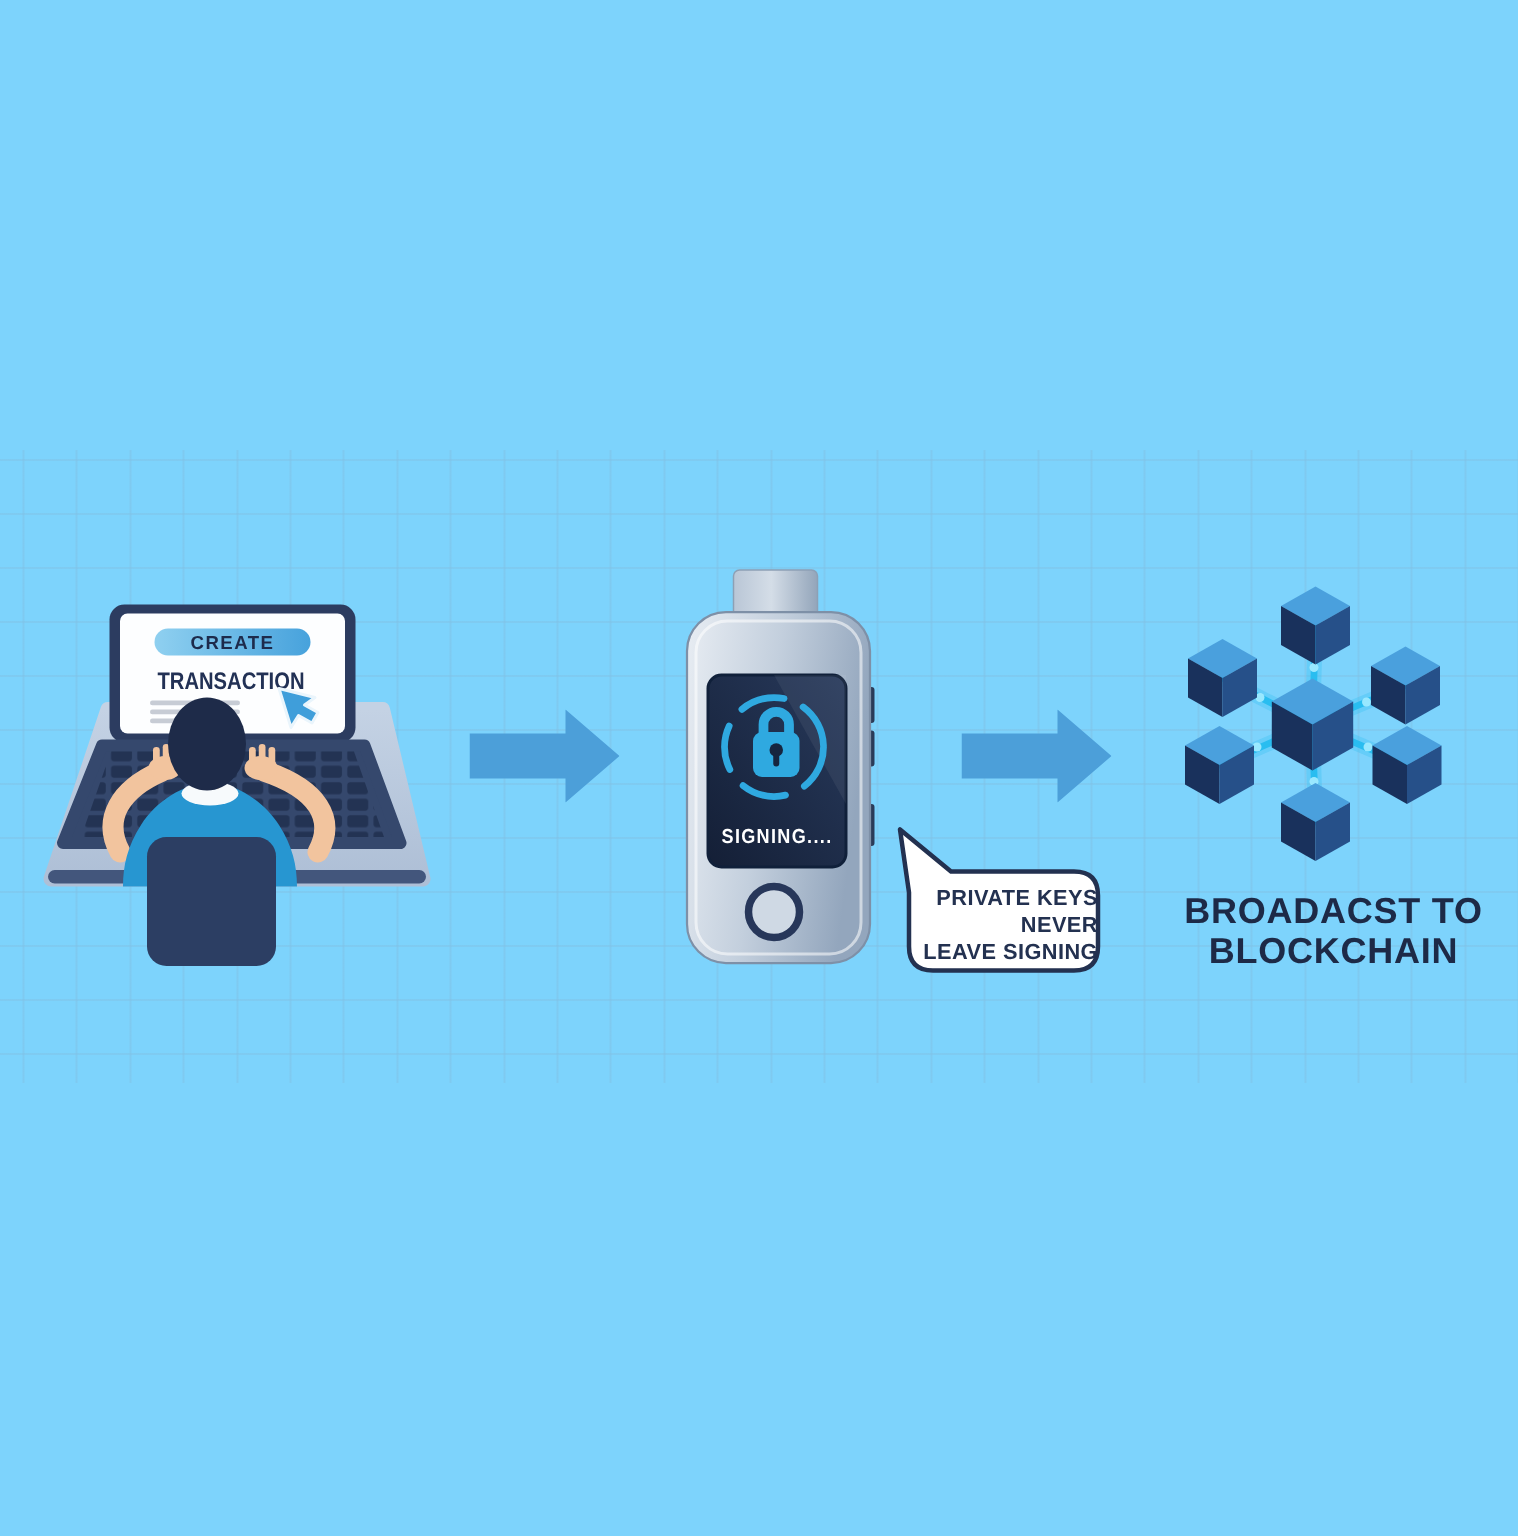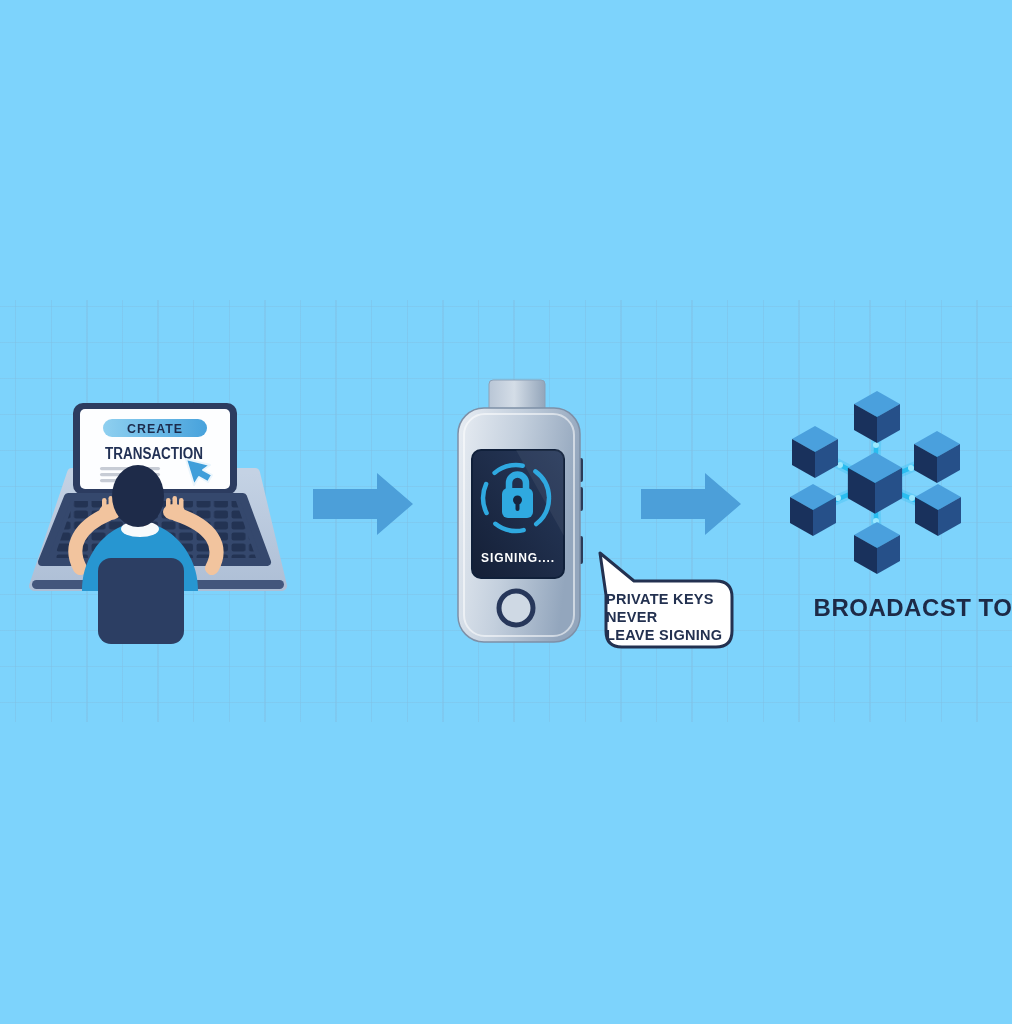--- a/index.html
+++ b/index.html
@@ -13,25 +13,25 @@
     position:absolute;left:0;top:300px;width:1024px;height:422px;
     background-image:
       repeating-linear-gradient(to right, rgba(128,192,228,.50) 0 1.4px, transparent 1.4px 35.6px),
       repeating-linear-gradient(to bottom, rgba(128,192,228,.45) 0 1.4px, transparent 1.4px 36px);
     background-position:15px 0, 0 6px;
   }
   .abs{position:absolute;}
   svg{display:block;}
   .callout-text{
     position:absolute;left:606px;top:590px;width:126px;
-    text-align:left;font-weight:bold;font-size:14.5px;line-height:18px;
+    text-align:right;font-weight:bold;font-size:14.5px;line-height:18px;
     color:#233150;letter-spacing:.3px;
   }
   .broadcast-caption{
-    position:absolute;left:808px;top:594px;width:210px;
+    position:absolute;left:784px;top:594px;width:210px;
     text-align:center;font-weight:bold;font-size:24px;line-height:27px;
     color:#1d2a47;letter-spacing:.5px;
   }
 </style>
 </head>
 <body>
 
 <div id="canvas">
 
   <div class="grid-band"></div>
@@ -192,15 +192,16 @@
     <use href="#cube" transform="translate(37,69)"></use>
     <use href="#cube" transform="translate(159,74)"></use>
     <use href="#cube" transform="translate(35,127)"></use>
     <use href="#cube" transform="translate(160,127)"></use>
     <use href="#cube" transform="translate(99,165)"></use>
     <use href="#cube" transform="translate(97,100) scale(1.18)"></use>
   </svg>
 
   <div class="broadcast-caption">
     <div>BROADACST TO</div>
+    <div>BLOCKCHAIN</div>
   </div>
 
 </div>
 
 </body></html>

